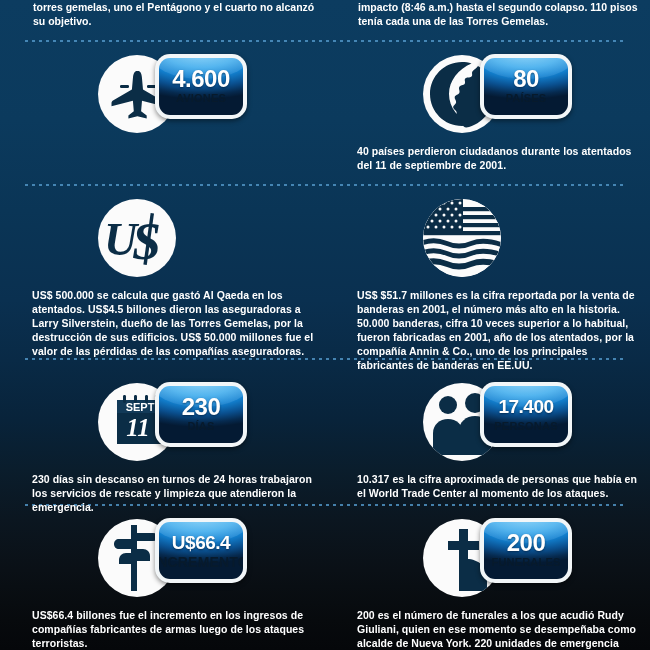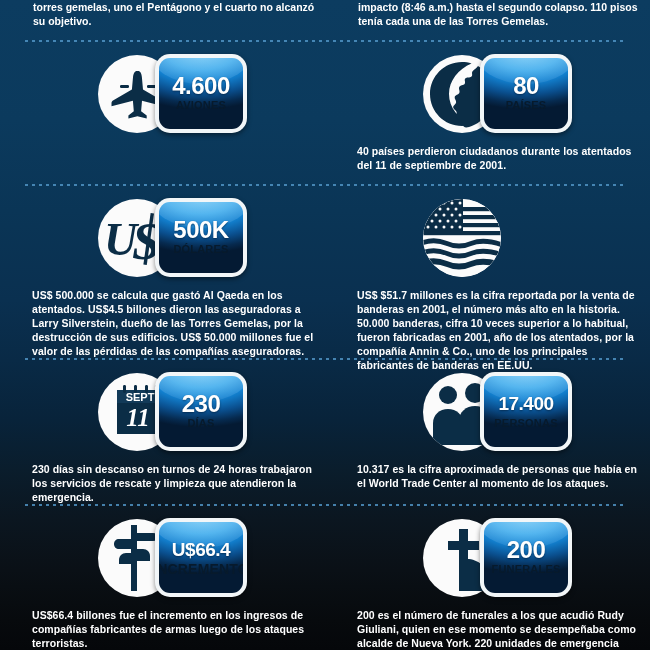--- a/index.html
+++ b/index.html
@@ -66,21 +66,21 @@
   
   .block {
     position: absolute;
     width: 300px;
   }
   .block.col-left  { left: 12px;  }
   .block.col-right { left: 337px; }
 
   .r1 { top: 52px;  }
   .r2 { top: 196px; }
-  .r3 { top: 370px; }
+  .r3 { top: 380px; }
   .r4 { top: 516px; }
 
   .badgewrap {
     position: relative;
     height: 82px;
     width: 300px;
   }
 
   
   .iconcircle {
@@ -94,21 +94,21 @@
     overflow: hidden;
   }
   .iconcircle svg { display: block; }
 
   
   .badge {
     position: absolute;
     left: 143px;
     top: 2px;
     width: 92px;
-    height: 79px;
+    height: 65px;
     border-radius: 15px;
     background: #f2f6f8;
     padding: 4px;
     box-sizing: border-box;
     box-shadow: 0 2px 5px rgba(0,0,0,.45);
   }
   .badge-inner {
     position: relative;
     width: 100%;
     height: 100%;
@@ -242,26 +242,20 @@
   <div class="block col-left r2">
     <div class="badgewrap">
       <div class="iconcircle">
         <svg width="78" height="78" viewBox="0 0 78 78">
           <g fill="#0b2d46">
             <text x="6" y="56" font-family="'Liberation Serif', serif" font-size="46" font-weight="bold" font-style="italic">U</text>
             <text x="34" y="60" font-family="'Liberation Serif', serif" font-size="52" font-weight="bold" font-style="italic">S</text>
             <rect x="49" y="14" width="3.4" height="52" transform="rotate(8 50 40)"></rect>
           </g>
         </svg>
-      </div>
-      <div class="badge">
-        <div class="badge-inner">
-          <div class="badge-num">500K</div>
-          <div class="badge-label">DÓLARES</div>
-        </div>
       </div>
     </div>
     <div class="caption">
       <p>US$ 500.000 se calcula que gastó Al Qaeda en los atentados. US$4.5 billones dieron las aseguradoras a Larry Silverstein, dueño de las Torres Gemelas, por la destrucción de sus edificios. US$ 50.000 millones fue el valor de las pérdidas de las compañías aseguradoras.</p>
     </div>
   </div>
 
   <div class="block col-right r2">
     <div class="badgewrap">
       <div class="iconcircle">

